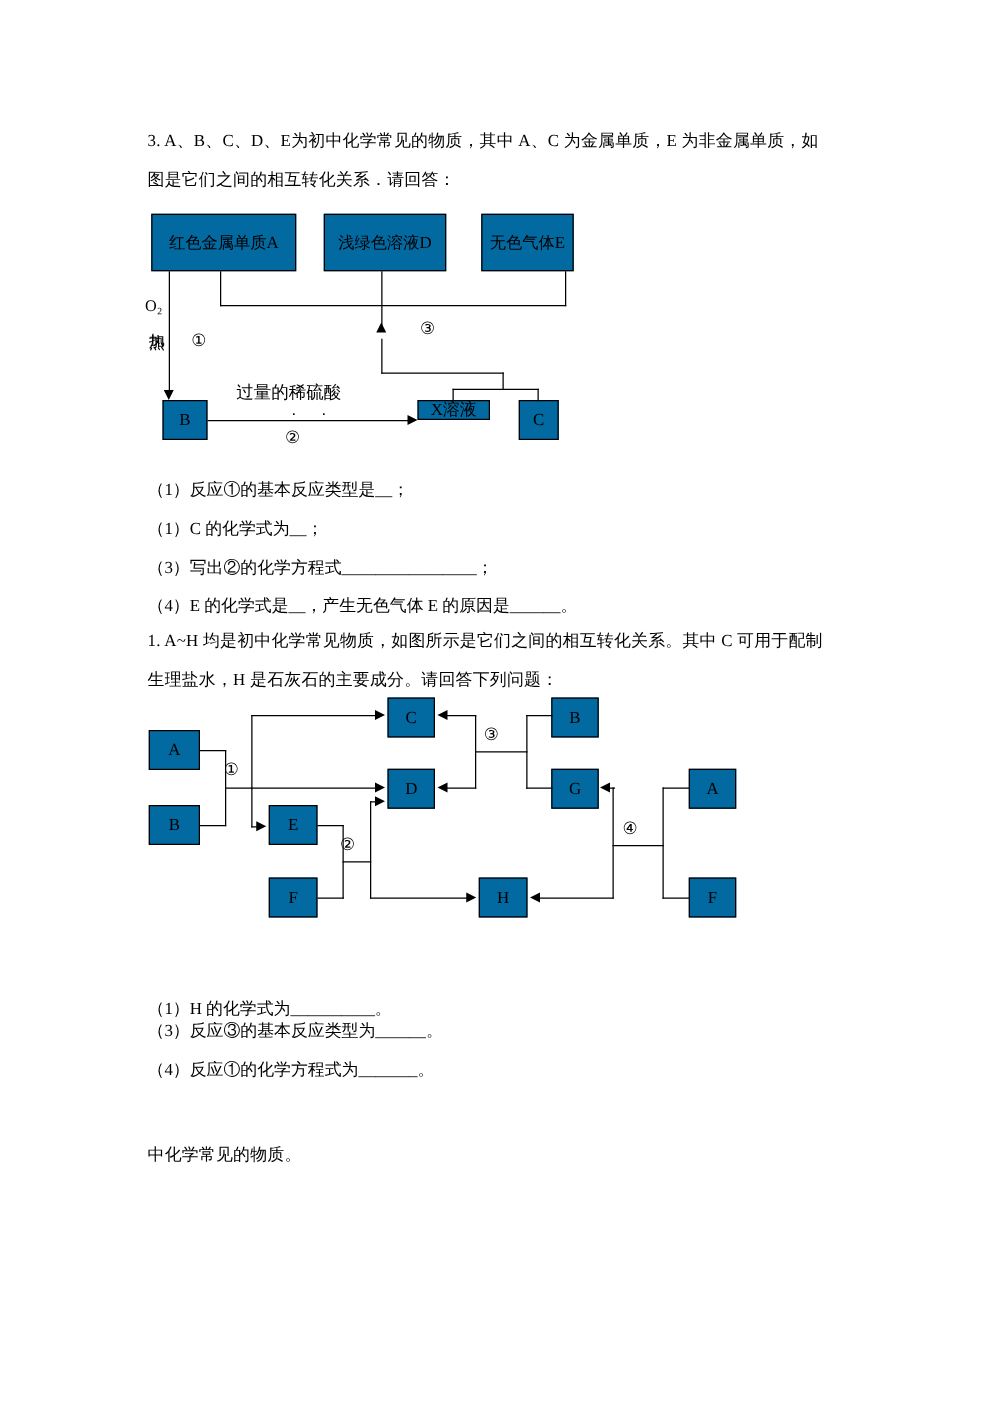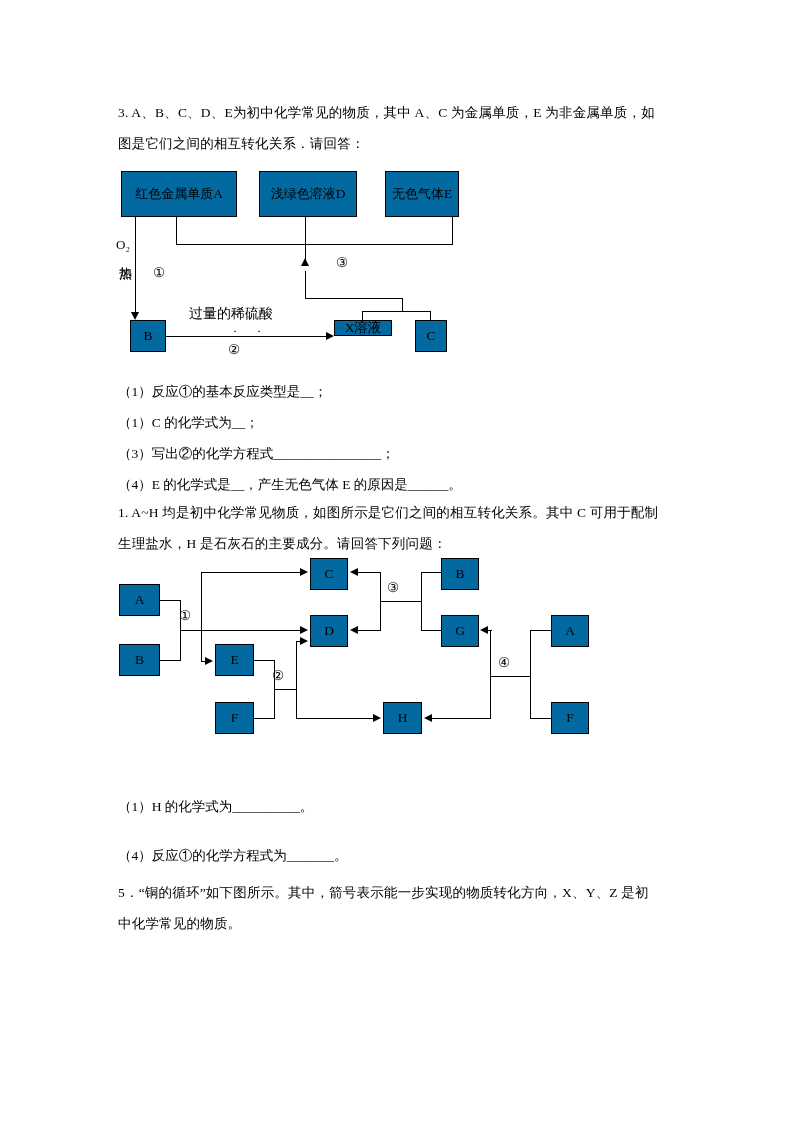--- a/index.html
+++ b/index.html
@@ -269,18 +269,18 @@
     <div class="hline" style="left:432px; top:718px; width:59px;"></div>
     <div class="arrow-l" style="left:424px; top:713.8px;"></div>
 
     <div class="lbl circ" style="left:179px; top:608px;">①</div>
     <div class="lbl circ" style="left:272px; top:668px;">②</div>
     <div class="lbl circ" style="left:387px; top:580px;">③</div>
     <div class="lbl circ" style="left:498px; top:655px;">④</div>
   </div>
 
   <div class="sub" style="left:118px; top:747px;margin-top:44px;">（1）H 的化学式为__________。</div>
+  <div class="sub" style="left:118px; top:809px;">（3）反应③的基本反应类型为______。</div>
   <div class="sub" style="left:118px; top:840px;">（4）反应①的化学方程式为_______。</div>
 
-  <div class="para qtext" style="left:118px; top:877px;">5．“铜的循环”如下图所示。其中，箭号表示能一步实现的物质转化方向，X、Y、Z 是初</div>
   <div class="para qtext" style="left:118px; top:908px;">中化学常见的物质。</div>
 
 </div>
 
 </body></html>

